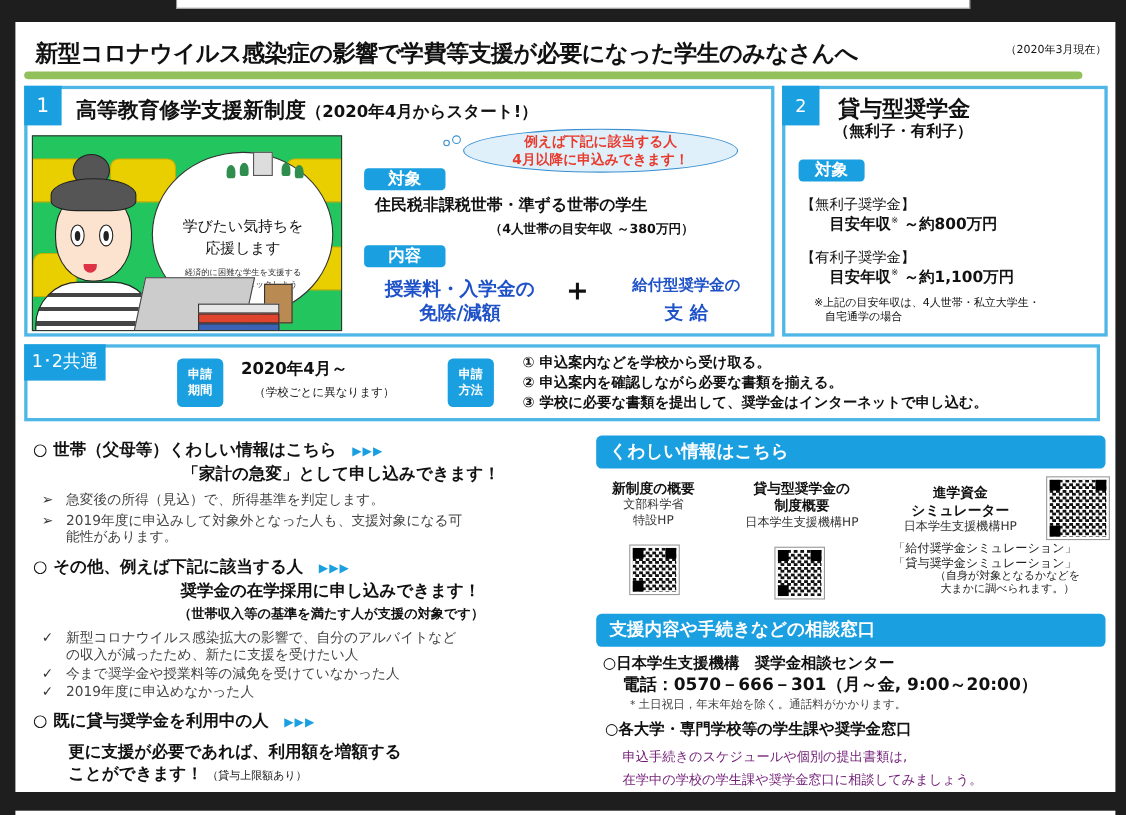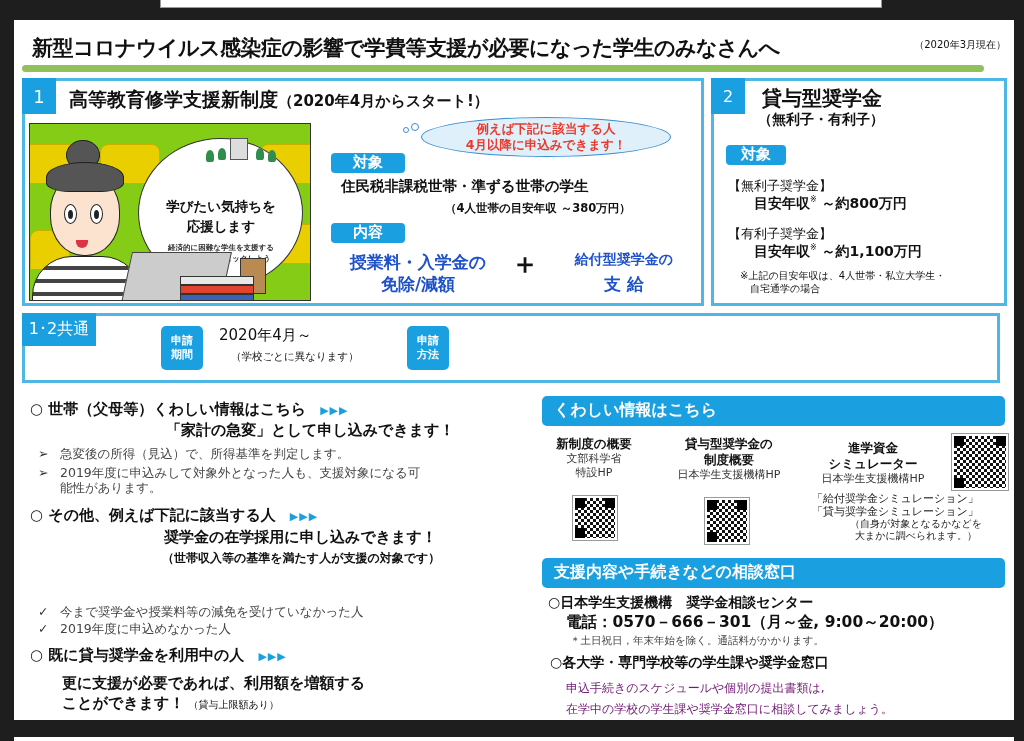--- a/index.html
+++ b/index.html
@@ -14,21 +14,21 @@
   .green-bar { position: absolute; left: 8px; top: 45px; width: 962px; height: 7px; border-radius: 4px; background: #92c05a; }
 
   .box { position: absolute; border: 3px solid #4fb7e6; background: #fff; }
   .num-tab { position: absolute; left: -3px; top: -3px; background: #1a9fe0; color: #fff; font-size: 18px; display: flex; align-items: center; justify-content: center; }
 
   
   #s1 { left: 8px; top: 58px; width: 682px; height: 228px; }
   #s1 .num-tab { width: 34px; height: 36px; }
   .s1-title { position: absolute; left: 44px; top: 6px; font-size: 19px; font-weight: bold; white-space: nowrap; }
   .s1-title small { font-size: 15px; }
-  .illus { position: absolute; left: 4px; top: 42px; width: 282px; height: 178px; background: #84cc16; border: 1px solid #333; overflow: hidden; font-weight: bold; }
+  .illus { position: absolute; left: 4px; top: 42px; width: 282px; height: 178px; background: #22c55e; border: 1px solid #333; overflow: hidden; }
   .seat { position: absolute; background: #e9cf00; border: 1px solid #c8b000; border-radius: 8px 8px 0 0; }
   .bubble { position: absolute; left: 108px; top: 14px; width: 165px; height: 150px; background: #fff; border-radius: 50%; border: 1.5px solid #333; }
   .bubble-main { position: absolute; left: 118px; top: 72px; width: 146px; text-align: center; font-size: 13.5px; line-height: 20px; }
   .bubble-sub { position: absolute; left: 120px; top: 118px; width: 142px; text-align: center; font-size: 7.5px; line-height: 11px; color: #333; }
   .tree { position: absolute; width: 8px; height: 12px; background: #2f8e4e; border-radius: 50% 50% 20% 20%; }
   .bldg { position: absolute; left: 200px; top: 14px; width: 18px; height: 22px; background: #ddd; border: 1px solid #555; }
   .girl-head { position: absolute; left: 20px; top: 50px; width: 70px; height: 82px; background: #fbe3cf; border: 1.5px solid #222; border-radius: 45% 45% 48% 48%; }
   .girl-hair { position: absolute; left: 16px; top: 38px; width: 78px; height: 50px; background: #555; border-radius: 50% 50% 30% 30%; border: 1.5px solid #222; }
   .girl-bun { position: absolute; left: 36px; top: 16px; width: 34px; height: 30px; background: #555; border-radius: 50%; border: 1.5px solid #222; }
   .eye { position: absolute; width: 13px; height: 20px; background: #fff; border: 1.5px solid #222; border-radius: 50%; }
@@ -56,21 +56,21 @@
   .s2-sub { position: absolute; left: 44px; top: 30px; font-size: 14px; font-weight: bold; }
   .s2-b { position: absolute; left: 14px; font-size: 13px; }
   .s2-val { position: absolute; left: 40px; font-size: 14px; font-weight: bold; white-space: nowrap; }
   .s2-val sup { font-size: 8px; font-weight: normal; }
   .s2-note { position: absolute; left: 26px; top: 188px; font-size: 10px; line-height: 13px; }
 
   
   #common { left: 8px; top: 293px; width: 978px; height: 70px; }
   .common-tab { position: absolute; left: -3px; top: -3px; width: 74px; height: 33px; background: #1a9fe0; color: #fff; font-size: 16px; display: flex; align-items: center; justify-content: center; }
   .sq-pill { position: absolute; width: 42px; height: 44px; background: #1a9fe0; color: #fff; font-size: 11px; font-weight: bold; border-radius: 5px; display: flex; align-items: center; justify-content: center; text-align: center; line-height: 14px; white-space: pre-line; }
-  .c-date { position: absolute; left: 194px; top: 10px; font-size: 15px; font-weight: normal; }
+  .c-date { position: absolute; left: 194px; top: 10px; font-size: 15px; font-weight: bold; }
   .c-date-sub { position: absolute; left: 206px; top: 34px; font-size: 10.5px; }
   .c-steps { position: absolute; left: 450px; top: 6px; font-size: 13px; font-weight: bold; line-height: 18px; }
   .bl-h { font-size: 15px; font-weight: bold; white-space: nowrap; position: absolute; }
   .arrows { color: #1a9fe0; font-size: 11px; margin-left: 14px; letter-spacing: 1px; }
   .bl-sub { position: absolute; font-size: 15px; font-weight: bold; white-space: nowrap; }
   .bl-item { position: absolute; left: 24px; font-size: 12.5px; color: #444; line-height: 15px; }
   .bl-item .mk { display: inline-block; width: 22px; color: #333; }
   .bl-item .ind { padding-left: 22px; }
 
   
@@ -175,30 +175,36 @@
   </div>
 
   <div class="box" id="common">
     <div class="common-tab">1･2共通</div>
     <div class="sq-pill" style="left:136px;top:10px;">申請
 期間</div>
     <div class="c-date">2020年4月～</div>
     <div class="c-date-sub">（学校ごとに異なります）</div>
     <div class="sq-pill" style="left:382px;top:10px;">申請
 方法</div>
+    <div class="c-steps">
+      <div>① 申込案内などを学校から受け取る。</div>
+      <div>② 申込案内を確認しながら必要な書類を揃える。</div>
+      <div>③ 学校に必要な書類を提出して、奨学金はインターネットで申し込む。</div>
+    </div>
   </div>
 
   <div class="bl-h" style="left:16px;top:380px;"><span>○  世帯（父母等）くわしい情報はこちら</span><span class="arrows">▶▶▶</span></div>
   <div class="bl-sub" style="left:152px;top:401px;">「家計の急変」として申し込みできます！</div>
   <div class="bl-item" style="top:426px;"><span class="mk">➢</span><span>急変後の所得（見込）で、所得基準を判定します。</span></div>
   <div class="bl-item" style="top:445px;"><span class="mk">➢</span><span>2019年度に申込みして対象外となった人も、支援対象になる可</span><div class="ind">能性があります。</div></div>
 
   <div class="bl-h" style="left:16px;top:486px;"><span>○ その他、例えば下記に該当する人</span><span class="arrows">▶▶▶</span></div>
   <div class="bl-sub" style="left:150px;top:508px;">奨学金の在学採用に申し込みできます！</div>
   <div class="bl-sub" style="left:148px;top:530px;font-size:12px;">（世帯収入等の基準を満たす人が支援の対象です）</div>
+  <div class="bl-item" style="top:552px;"><span class="mk">✓</span><span>新型コロナウイルス感染拡大の影響で、自分のアルバイトなど</span><div class="ind">の収入が減ったため、新たに支援を受けたい人</div></div>
   <div class="bl-item" style="top:584px;"><span class="mk">✓</span><span>今まで奨学金や授業料等の減免を受けていなかった人</span></div>
   <div class="bl-item" style="top:601px;"><span class="mk">✓</span><span>2019年度に申込めなかった人</span></div>
 
   <div class="bl-h" style="left:16px;top:626px;"><span>○ 既に貸与奨学金を利用中の人</span><span class="arrows">▶▶▶</span></div>
   <div class="bl-sub" style="left:48px;top:654px;">更に支援が必要であれば、利用額を増額する</div>
   <div class="bl-sub" style="left:48px;top:674px;"><span>ことができます！</span><span style="font-size:10px;font-weight:normal;margin-left:4px;">（貸与上限額あり）</span></div>
 
   <div class="br-bar" style="top:376px;">くわしい情報はこちら</div>
   <div class="info-col" style="left:532px;top:416px;width:96px;">
     <div class="t">新制度の概要</div>

